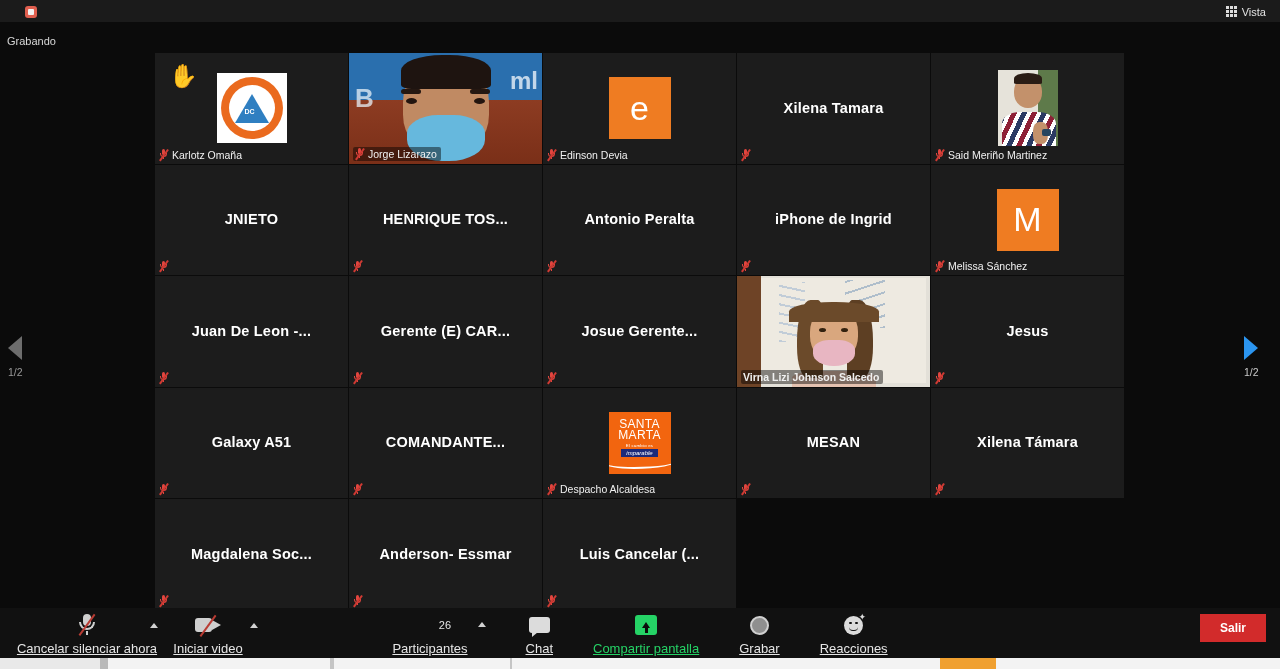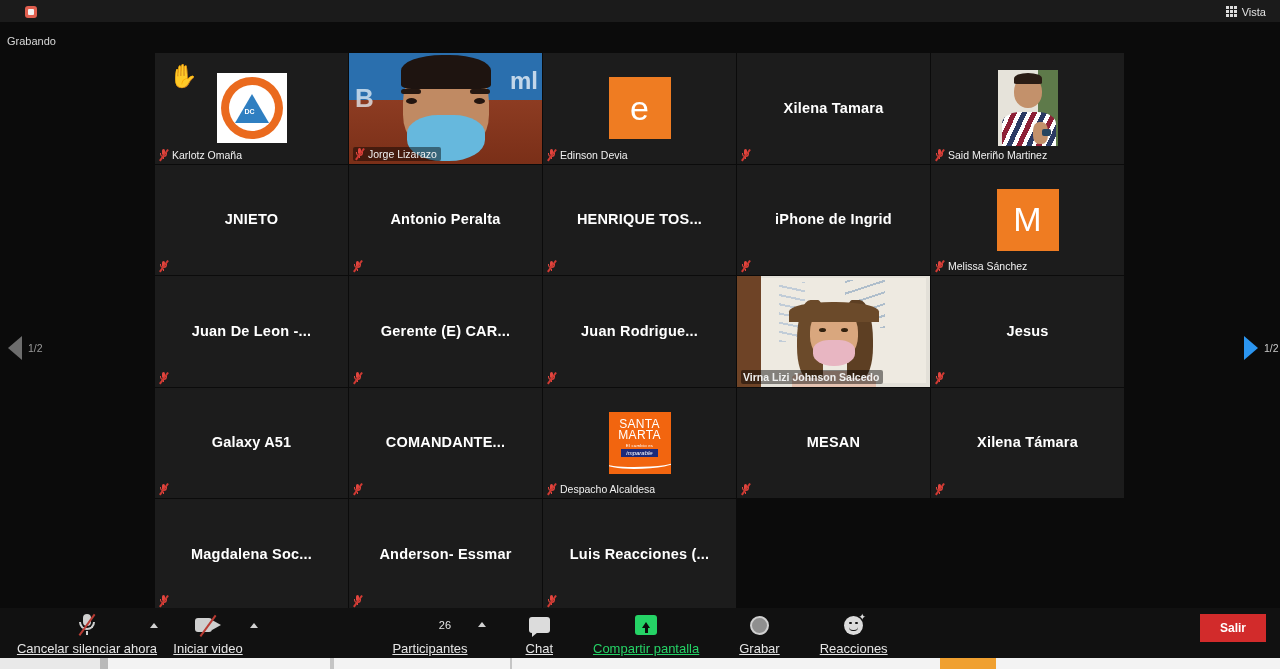--- a/index.html
+++ b/index.html
@@ -158,21 +158,21 @@
   .p-virna .hairR { position:absolute; left:110px; top:24px; width:26px; height:78px; background:#5d3f23; border-radius:20% 52% 40% 0; }
   .p-virna .top { position:absolute; left:52px; top:26px; width:90px; height:20px; background:#6b4a2a; border-radius:48% 48% 0 0; }
   .p-virna .eye1,.p-virna .eye2 { position:absolute; top:52px; width:7px; height:4px; background:#33220f; border-radius:50%; }
   .p-virna .eye1 { left:82px; } .p-virna .eye2 { left:104px; }
   .p-virna .mask { position:absolute; left:50%; top:64px; transform:translateX(-50%);
      width:42px; height:26px; background:#e8b6c2; border-radius:38% 38% 48% 48%; }
   .p-virna .body { position:absolute; left:50%; bottom:0; transform:translateX(-50%);
      width:84px; height:16px; background:#e4c1b0; border-radius:40% 40% 0 0; }
 
   
-  .navarrow { position:absolute; display:flex; flex-direction:row; align-items:center; gap:6px; cursor:pointer; }
+  .navarrow { position:absolute; display:flex; flex-direction:column; align-items:center; gap:6px; cursor:pointer; }
   .navarrow.left { left:8px; top:314px; }
   .navarrow.right { left:1244px; top:314px; }
   .tri-l { width:0;height:0; border-top:12px solid transparent; border-bottom:12px solid transparent; border-right:14px solid #6d6d6d; }
   .tri-r { width:0;height:0; border-top:12px solid transparent; border-bottom:12px solid transparent; border-left:14px solid #2b95f0; }
   .pagenum { font-size:10.5px; color:#9a9a9a; }
   .pagenum.act { color:#c9c9c9; }
 
   
   .toolbar {
     position:absolute; left:0; bottom:11px; width:1280px; height:50px;
@@ -364,42 +364,42 @@
           <div class="corner">
             <span class="mic-mute">
               <span class="body"></span>
               <span class="arc"></span>
               <span class="stem"></span>
               <span class="slash"></span>
             </span>
           </div>
         </div>
         <div class="tile">
+          <div class="tile-name-center">HENRIQUE  TOS...</div>
+          <div class="corner">
+            <span class="mic-mute">
+              <span class="body"></span>
+              <span class="arc"></span>
+              <span class="stem"></span>
+              <span class="slash"></span>
+            </span>
+          </div>
+        </div>
+        <div class="tile">
           <div class="tile-name-center">Antonio Peralta</div>
           <div class="corner">
             <span class="mic-mute">
               <span class="body"></span>
               <span class="arc"></span>
               <span class="stem"></span>
               <span class="slash"></span>
             </span>
           </div>
         </div>
         <div class="tile">
-          <div class="tile-name-center">HENRIQUE  TOS...</div>
-          <div class="corner">
-            <span class="mic-mute">
-              <span class="body"></span>
-              <span class="arc"></span>
-              <span class="stem"></span>
-              <span class="slash"></span>
-            </span>
-          </div>
-        </div>
-        <div class="tile">
           <div class="tile-name-center">iPhone de Ingrid</div>
           <div class="corner">
             <span class="mic-mute">
               <span class="body"></span>
               <span class="arc"></span>
               <span class="stem"></span>
               <span class="slash"></span>
             </span>
           </div>
         </div>
@@ -431,21 +431,21 @@
           <div class="corner">
             <span class="mic-mute">
               <span class="body"></span>
               <span class="arc"></span>
               <span class="stem"></span>
               <span class="slash"></span>
             </span>
           </div>
         </div>
         <div class="tile">
-          <div class="tile-name-center">Juan Rodrigue...</div>
+          <div class="tile-name-center">Josue Gerente...</div>
           <div class="corner">
             <span class="mic-mute">
               <span class="body"></span>
               <span class="arc"></span>
               <span class="stem"></span>
               <span class="slash"></span>
             </span>
           </div>
         </div>
         <div class="tile active">
@@ -556,21 +556,21 @@
           <div class="corner">
             <span class="mic-mute">
               <span class="body"></span>
               <span class="arc"></span>
               <span class="stem"></span>
               <span class="slash"></span>
             </span>
           </div>
         </div>
         <div class="tile">
-          <div class="tile-name-center">Luis Reacciones (...</div>
+          <div class="tile-name-center">Luis Cancelar (...</div>
           <div class="corner">
             <span class="mic-mute">
               <span class="body"></span>
               <span class="arc"></span>
               <span class="stem"></span>
               <span class="slash"></span>
             </span>
           </div>
         </div>
       </div>

